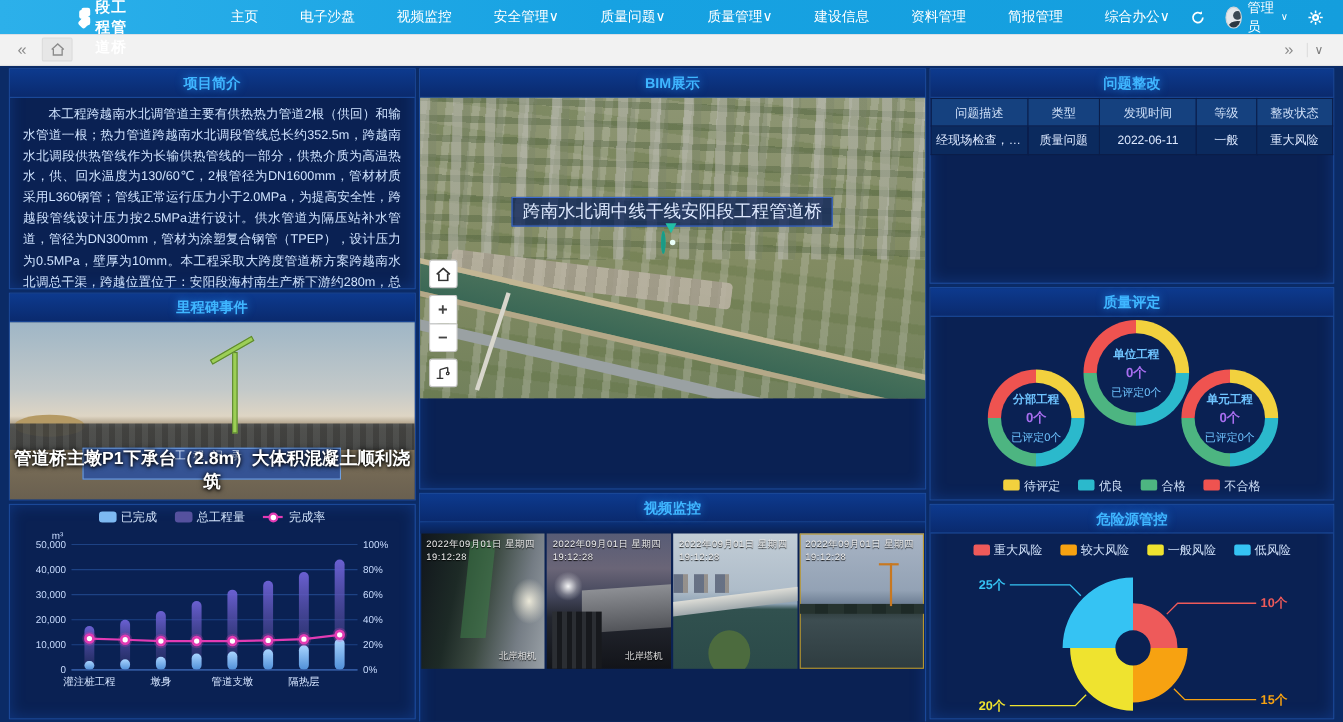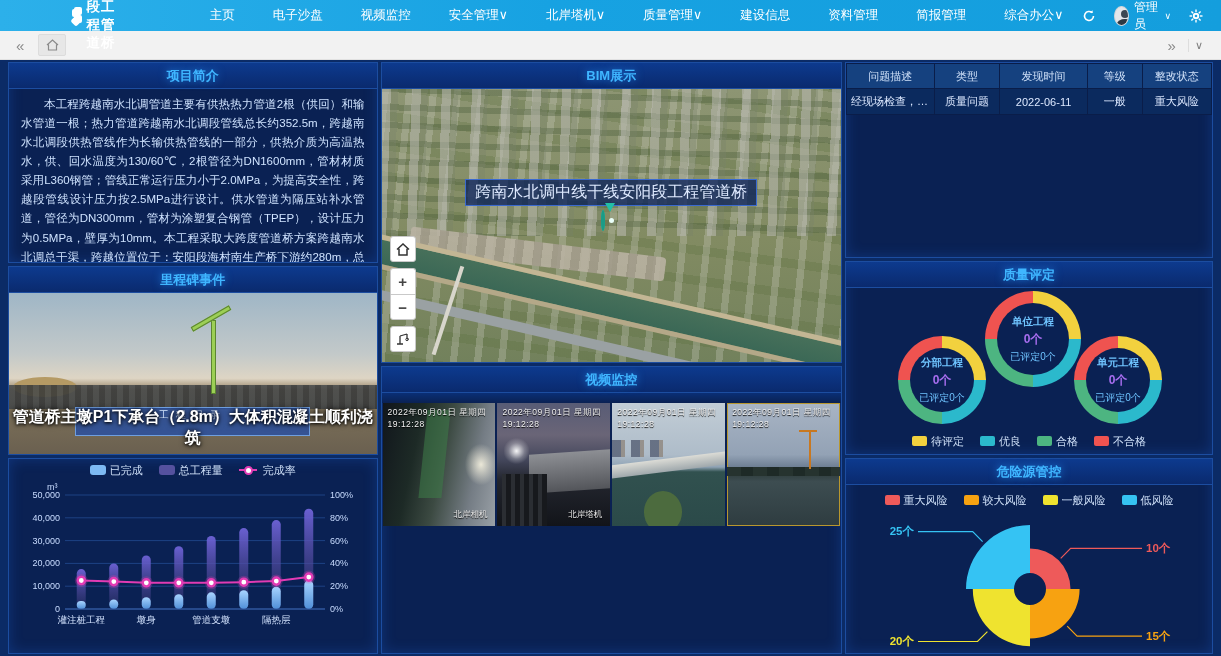--- a/index.html
+++ b/index.html
@@ -164,21 +164,21 @@
         <i></i>
         <i></i>
       </span>
     <span class="brand-title">安阳段工程管道桥</span>
   </div>
   <nav class="nav-menu">
     <span class="nav-item">主页</span>
     <span class="nav-item">电子沙盘</span>
     <span class="nav-item">视频监控</span>
     <span class="nav-item">安全管理∨</span>
-    <span class="nav-item">北岸塔机∨</span>
+    <span class="nav-item">质量问题∨</span>
     <span class="nav-item">质量管理∨</span>
     <span class="nav-item">建设信息</span>
     <span class="nav-item">资料管理</span>
     <span class="nav-item">简报管理</span>
     <span class="nav-item">综合办公∨</span>
   </nav>
   <div class="nav-right">
     <span class="icon-btn">
       <svg width="14" height="14" viewBox="0 0 14 14">
           <path d="M11.5 7a4.5 4.5 0 1 1-1.4-3.3" fill="none" stroke="#fff" stroke-width="1.6"></path>
@@ -323,21 +323,21 @@
           <circle cx="226.8" cy="101.2" r="3.6" fill="#ffffff" stroke="#e23bb4" stroke-width="2.4"></circle>
           <circle cx="259.3" cy="100.1" r="6.5" fill="#e23bb4" opacity="0.25"></circle>
           <circle cx="259.3" cy="100.1" r="3.6" fill="#ffffff" stroke="#e23bb4" stroke-width="2.4"></circle>
           <circle cx="291.8" cy="96.1" r="6.5" fill="#e23bb4" opacity="0.25"></circle>
           <circle cx="291.8" cy="96.1" r="3.6" fill="#ffffff" stroke="#e23bb4" stroke-width="2.4"></circle>
         </svg>
     </div>
   </section>
 
   <section class="col col-mid">
-    <div class="panel" style="height:301px">
+    <div class="panel" style="height:383px">
       <div class="panel-header">BIM展示</div>
       <div class="map">
         <span class="map-village"></span>
         <span class="map-strip"></span>
         <span class="map-canal"></span>
         <span class="map-road"></span>
         <span class="map-bridge"></span>
         <span class="map-label">跨南水北调中线干线安阳段工程管道桥</span>
         <span class="map-pin"><span class="head"></span><span class="tail"></span></span>
         <div class="map-ctrl">
@@ -388,20 +388,21 @@
           <span class="s4-crane-v"></span>
           <span class="s4-crane-h"></span>
           <span class="feed-ts">2022年09月01日 星期四 19:12:28</span>
         </div>
       </div>
     </div>
   </section>
 
   <section class="col col-right">
     <div class="panel" style="height:196px">
+      <div class="panel-header">问题整改</div>
       <table class="issues-table">
         <colgroup>
             <col style="width:24%">
             <col style="width:18%">
             <col style="width:24%">
             <col style="width:15%">
             <col style="width:19%">
           </colgroup>
         <thead>
           <tr>

